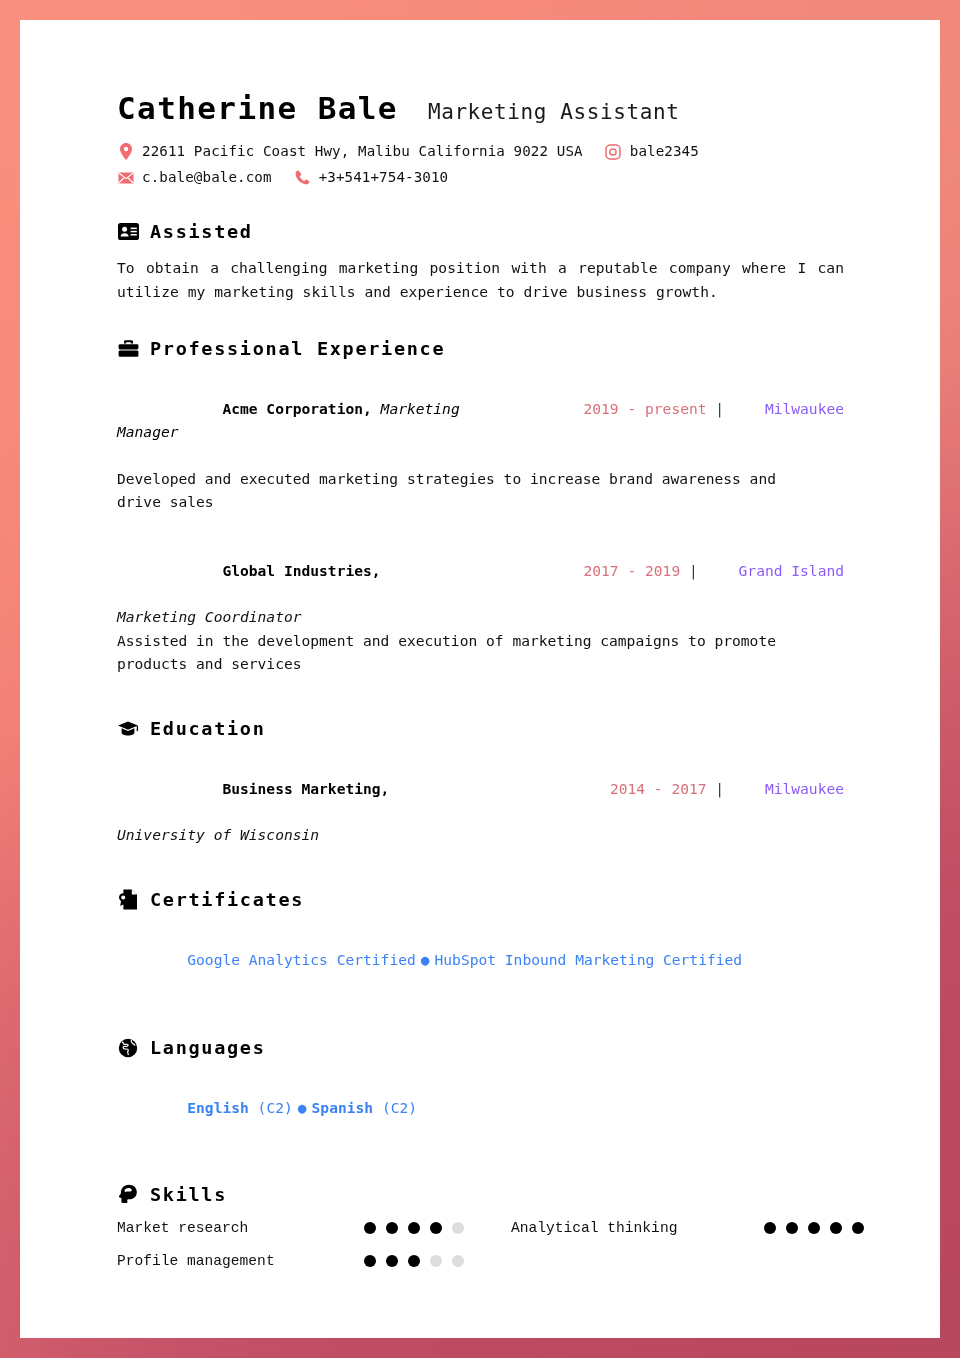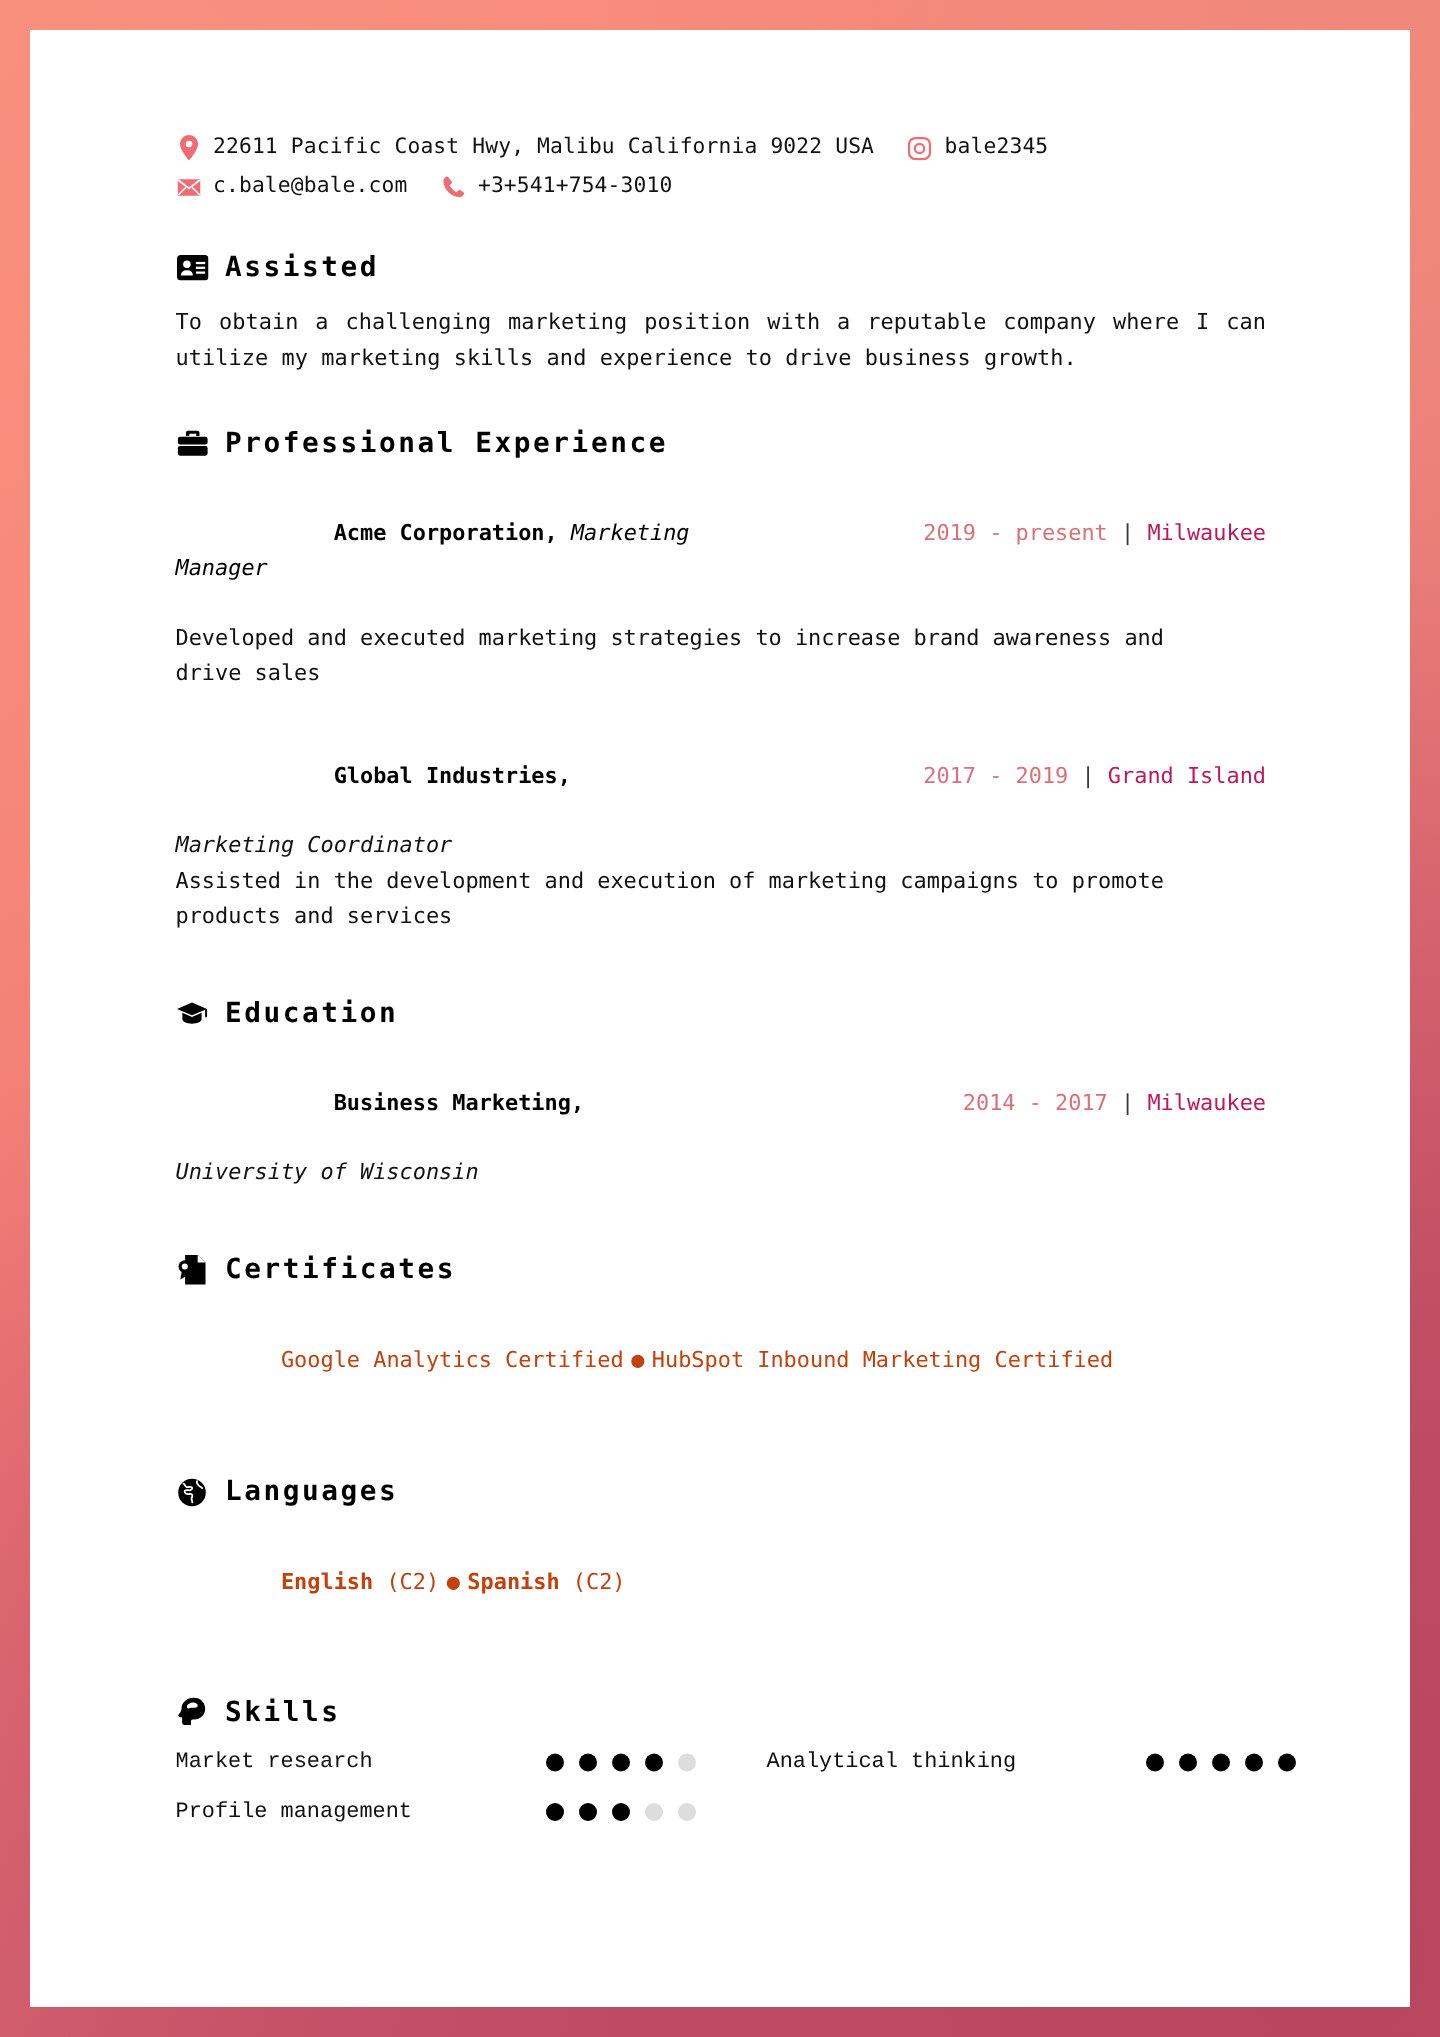--- a/index.html
+++ b/index.html
@@ -133,40 +133,40 @@
   .entry-left { color: #000; white-space: pre-wrap; }
   .entry-org { font-weight: bold; }
   .entry-role { font-style: italic; font-weight: normal; }
   .entry-right {
     white-space: pre;
     flex: none;
     padding-left: 18px;
   }
   .entry-date { color: #d9707a; }
   .entry-sep { color: #3a3a3a; }
-  .entry-loc { color: #be185d; }
+  .entry-loc { color: #8b5cf6; margin-left: 32px; }
   .entry-role-line {
     font-size: 14.6px;
     font-style: italic;
     line-height: 1.6;
     color: #111;
   }
   .entry-desc {
     font-size: 14.6px;
     line-height: 1.6;
     color: #111;
     margin: 0;
     max-width: 700px;
   }
 
   
   .inline-list {
     font-size: 14.6px;
     line-height: 1.6;
-    color: #c2410c;
+    color: #3b82f6;
     white-space: pre-wrap;
   }
   .sep-dot { padding: 0 5px; }
   .lang-name { font-weight: bold; }
 
   
   .skills-grid {
     display: grid;
     grid-template-columns: 247px 147px 253px auto;
     row-gap: 17px;
@@ -187,20 +187,24 @@
     background: #000;
   }
   .dot.off { background: #dddddd; }
 </style>
 </head>
 <body>
 
 <div class="page">
   <div class="page-inner">
 
+    <div class="name-row">
+      <div class="full-name">Catherine Bale</div>
+      <div class="job-title">Marketing Assistant</div>
+    </div>
 
     <div class="contact-row">
       <div class="contact-item">
         <span class="contact-icon">
           <svg width="14" height="17" viewBox="0 0 14 17">
               <path d="M7 0C3.7 0 1 2.7 1 6c0 4.3 6 11 6 11s6-6.7 6-11c0-3.3-2.7-6-6-6z" fill="#ef6d72"></path>
               <circle cx="7" cy="6" r="2.2" fill="#fff"></circle>
             </svg>
         </span>
         <span>22611 Pacific Coast Hwy, Malibu California 9022 USA</span>

